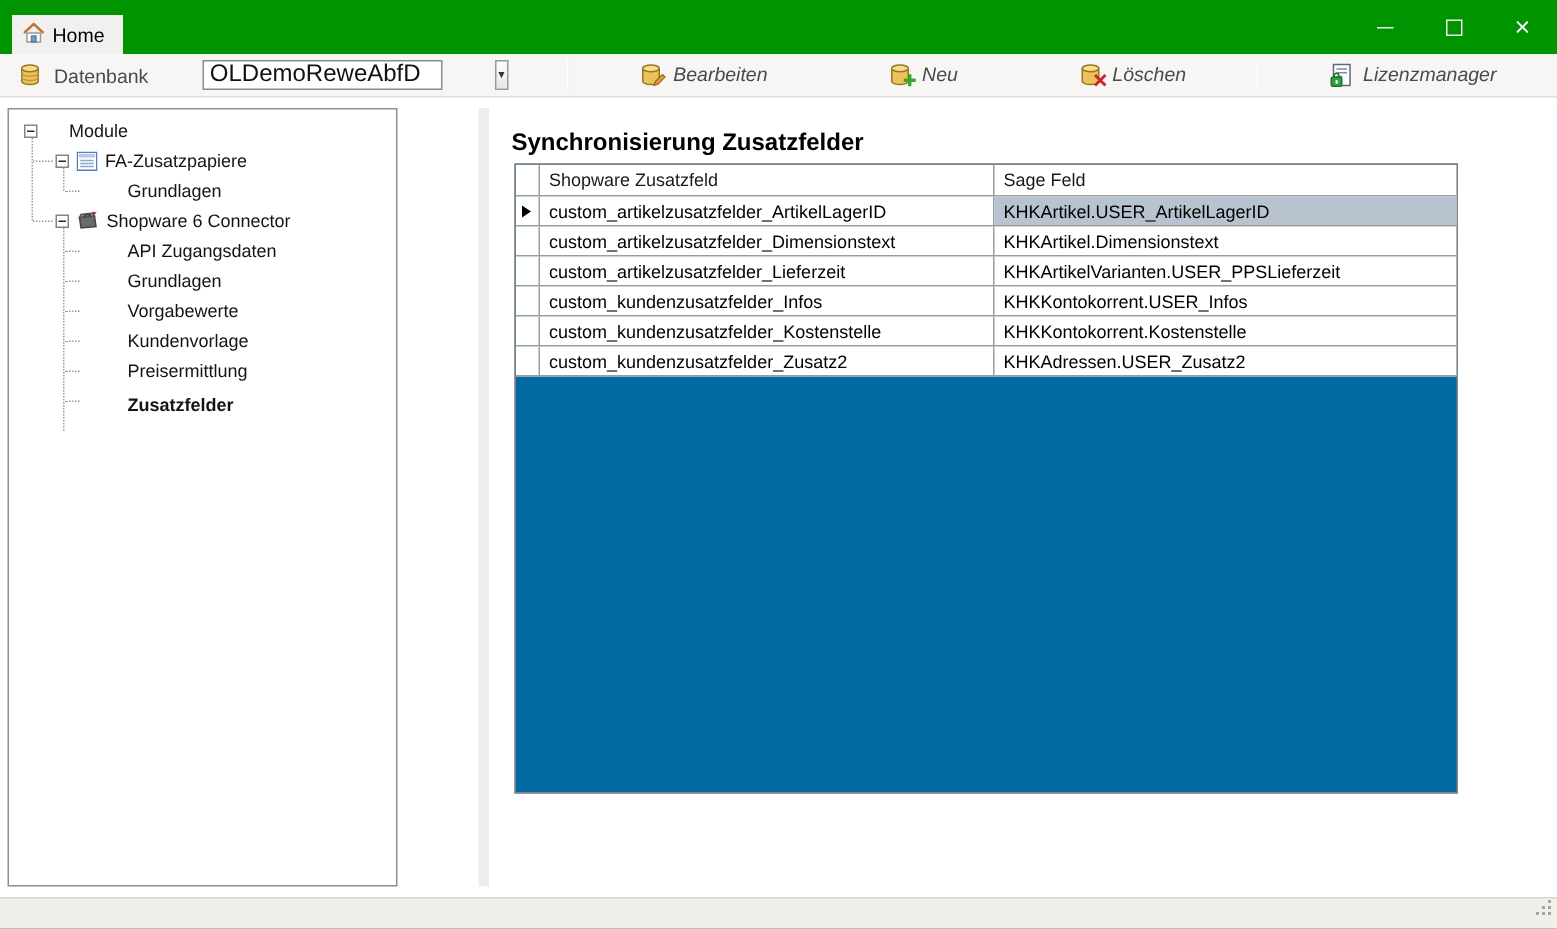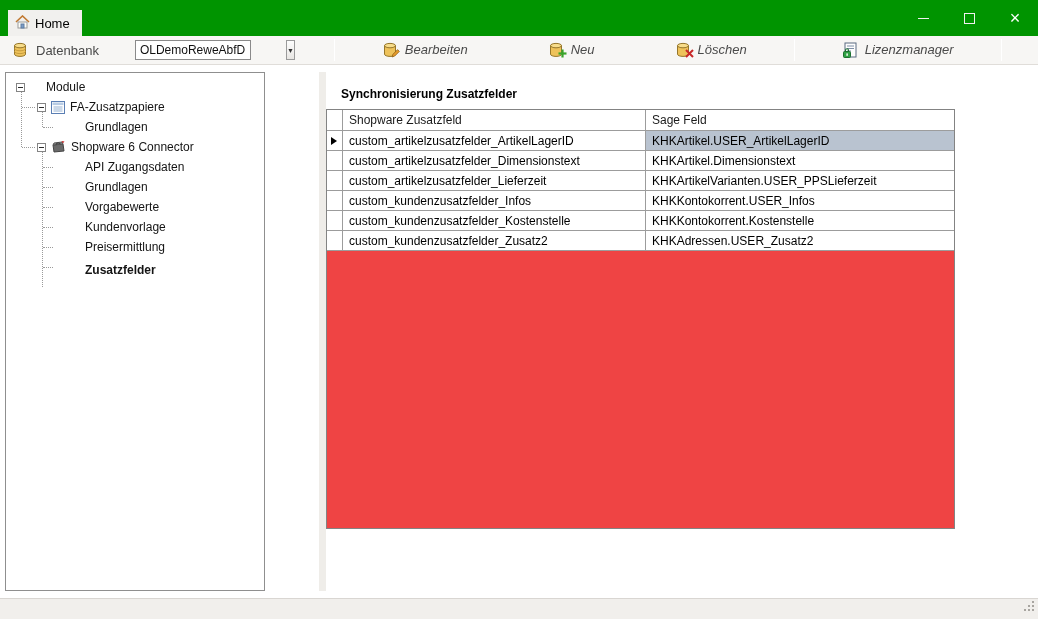--- a/index.html
+++ b/index.html
@@ -15,22 +15,22 @@
   .win-btn { width:46px; height:36px; display:flex; align-items:center; justify-content:center; color:#fff; }
   .glyph-min { width:11px; height:1px; background:#f0f0f0; display:block; }
   .glyph-max { width:11px; height:11px; border:1px solid #f0f0f0; display:block; }
   .glyph-close { font-size:18px; line-height:1; color:#fff; font-weight:400; }
 
   
   .toolbar { position:absolute; top:36px; left:0; width:100%; height:29px; background:#f7f6f4;
              border-bottom:1px solid #e0ddd9; display:flex; align-items:center;
              font-size:13px; color:#4a4a4a;gap:32px; } .tb-gap-m { width:10px; }
   .tb-label { display:flex; align-items:center; gap:7px; padding-left:12px; }
-  .combo-input { width:116px; height:20px; border:1px solid #8a8a8a; background:#fff;
-                 font-family:"Liberation Sans",sans-serif; font-size:12px; padding:0 4px; color:#111; margin-left:4px; }
+  .combo-input { width:160px; height:20px; border:1px solid #8a8a8a; background:#fff;
+                 font-family:"Liberation Sans",sans-serif; font-size:16px; padding:0 4px; color:#111; margin-left:4px; }
   .dd-btn { width:18px; height:20px; margin-left:3px; border:1px solid #9a9a9a;
             background:linear-gradient(#fdfdfd,#e8e6e3); display:flex; align-items:center;
             justify-content:center; font-size:7px; color:#333; }
   .tb-sep { width:1px; height:22px; background:#d9d6d2; border-right:1px solid #fff; margin:0 7px; }
   .tool-btn { display:flex; align-items:flex-start; gap:6px; padding:3px 8px; cursor:default;font-style:italic; }
   .icon-wrap { position:relative; width:17px; height:17px; display:inline-block; }
   .badge { position:absolute; right:-2px; bottom:-2px; }
   .icon-btn { width:26px; height:24px; display:flex; align-items:center; justify-content:center; }
   .disabled { opacity:.55; filter:grayscale(1); }
 
@@ -54,23 +54,23 @@
   .lvl1 .tlabel { margin-left:5px; }
   .lvl2 .tlabel { margin-left:79px; }
   .lvl1::before { content:""; position:absolute; left:16px; width:13px; top:10px; border-top:1px dotted #9a9a9a; }
   .lvl2::before { content:""; position:absolute; left:37px; width:10px; top:10px; border-top:1px dotted #9a9a9a; }
   .vline { position:absolute; border-left:1px dotted #9a9a9a; width:0; }
   .vline-root { left:15px; top:19px; height:55px; }
   .vline-fa   { left:36px; top:39px; height:15px; }
   .vline-sw   { left:36px; top:79px; height:135px; }
 
   
-  .main-heading { position:absolute; left:341px; top:21px; font-size:12px; font-weight:bold; color:#000; }
-  .grid { position:absolute; left:326px; top:43px; width:629px; height:420px;
-          border:1px solid #838383; background:#ef4444; font-size:12px; color:#000; }
+  .main-heading { position:absolute; left:341px; top:21px; font-size:16px; font-weight:bold; color:#000; }
+  .grid { position:absolute; left:343px; top:43px; width:629px; height:420px;
+          border:1px solid #838383; background:#0369a1; font-size:12px; color:#000; }
   .grow { display:flex; height:20px; border-bottom:1px solid #9c9c9c; background:#fff; }
   .grow.header { height:21px; color:#1a1a1a; }
   .c-sel { width:16px; flex:none; border-right:1px solid #9c9c9c; position:relative; }
   .c-a { width:303px; flex:none; border-right:1px solid #9c9c9c; display:flex; align-items:center; padding-left:6px; overflow:hidden; }
   .c-b { flex:1; display:flex; align-items:center; padding-left:6px; overflow:hidden; }
   .c-b.selected { background:#b9c3d0; }
   .row-arrow { position:absolute; left:4px; top:50%; margin-top:-4px; width:0; height:0;
                border-left:6px solid #000; border-top:4px solid transparent; border-bottom:4px solid transparent; }
 
   

